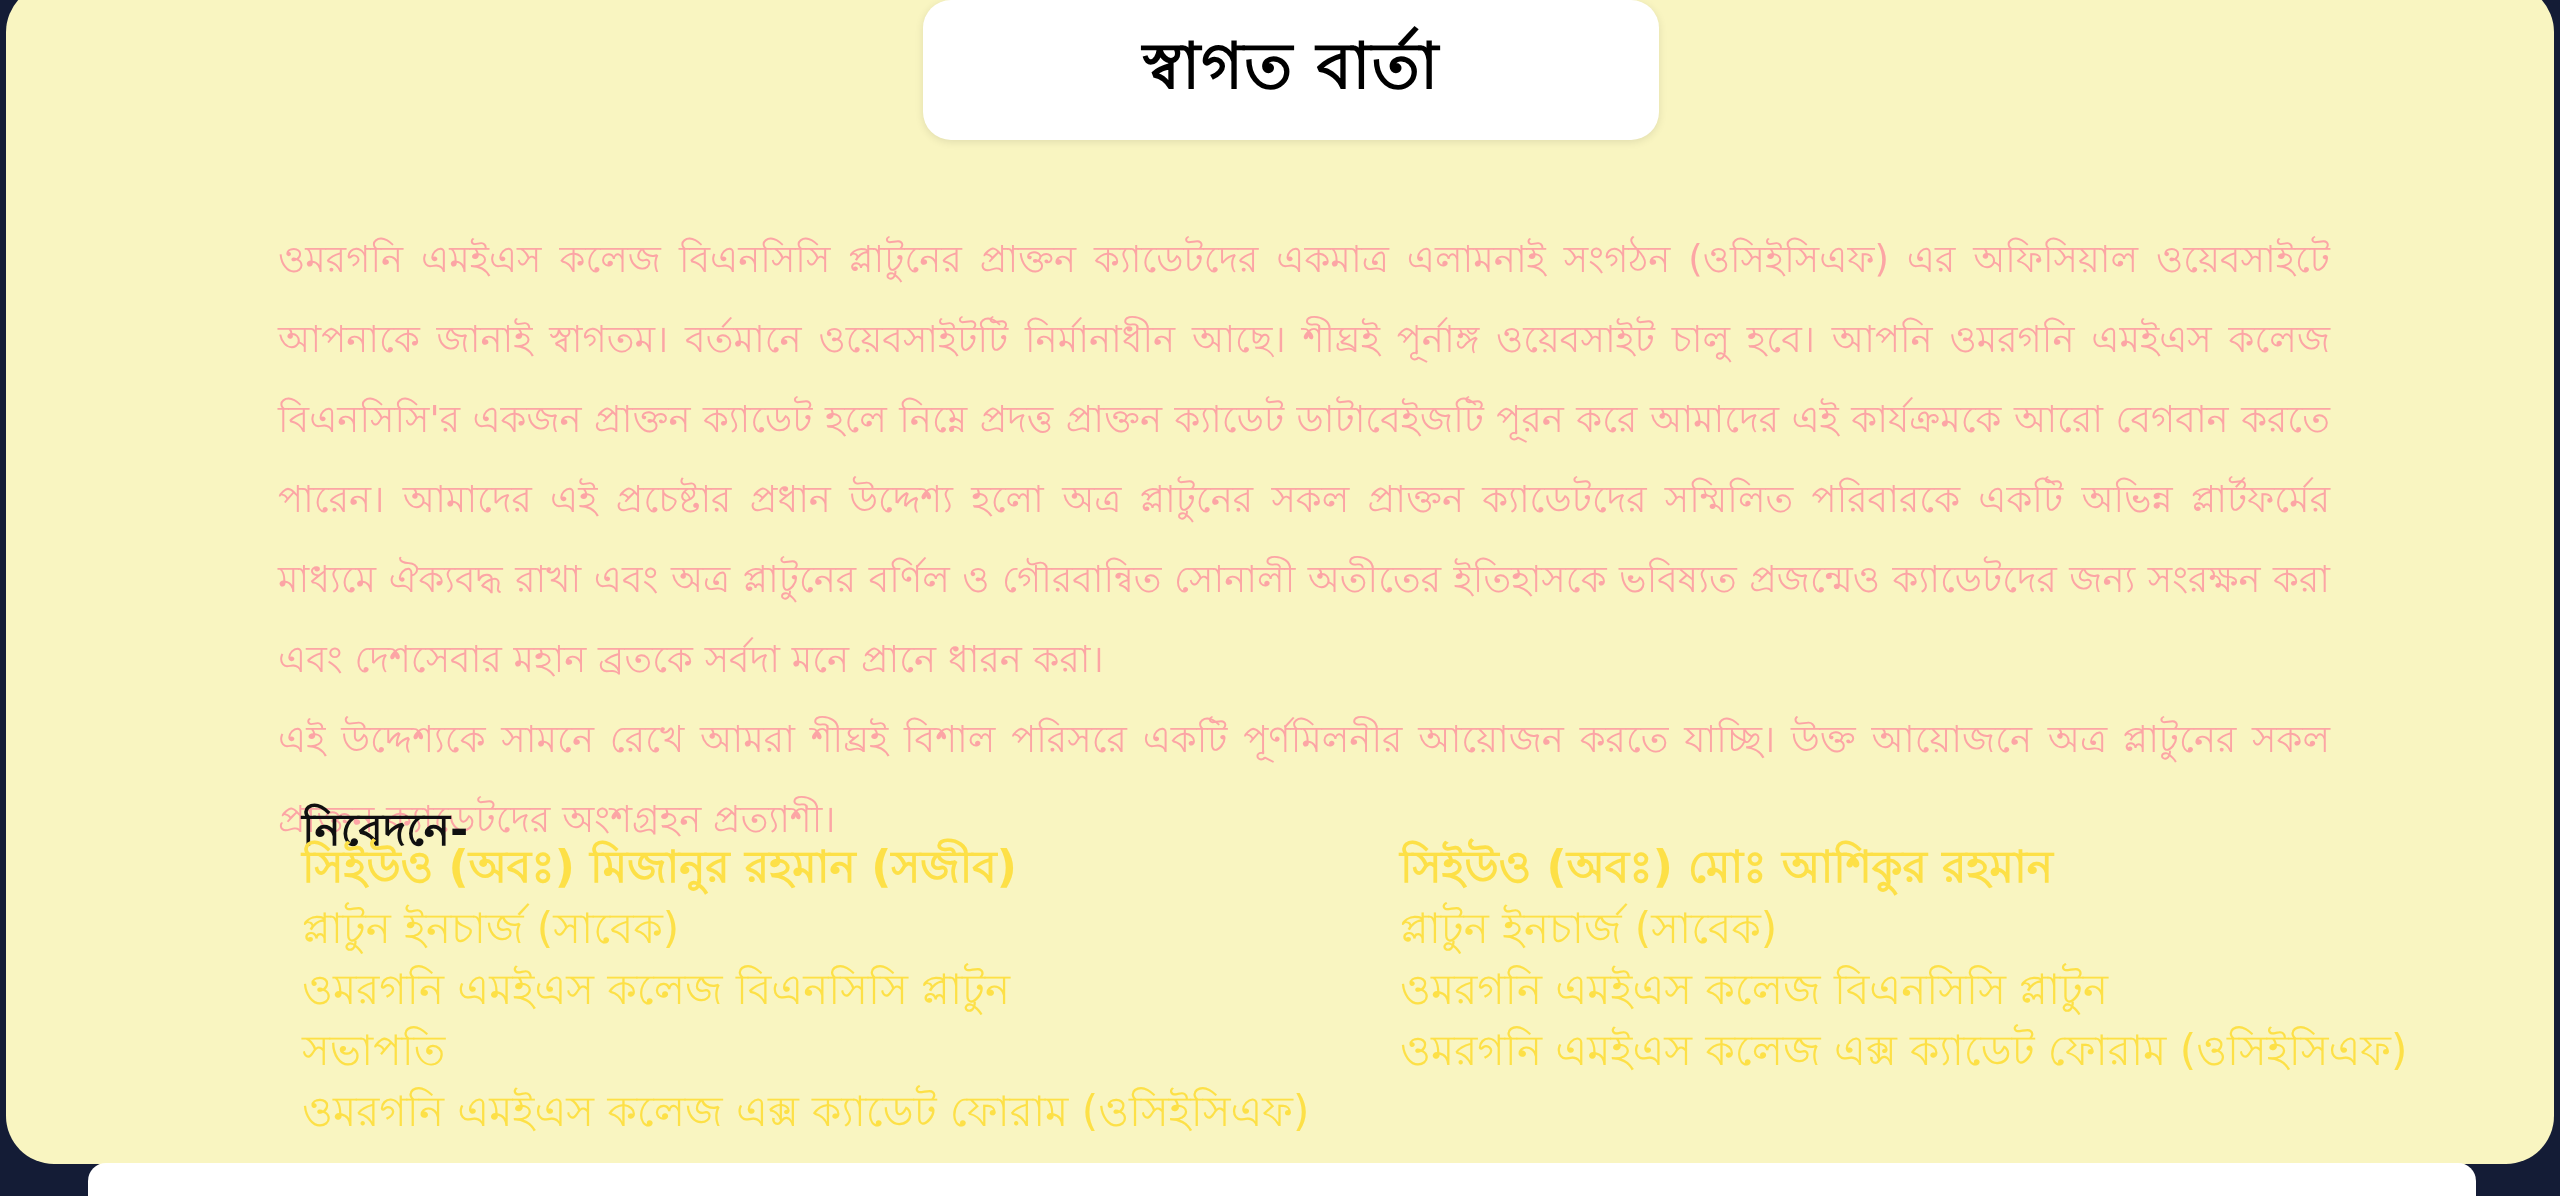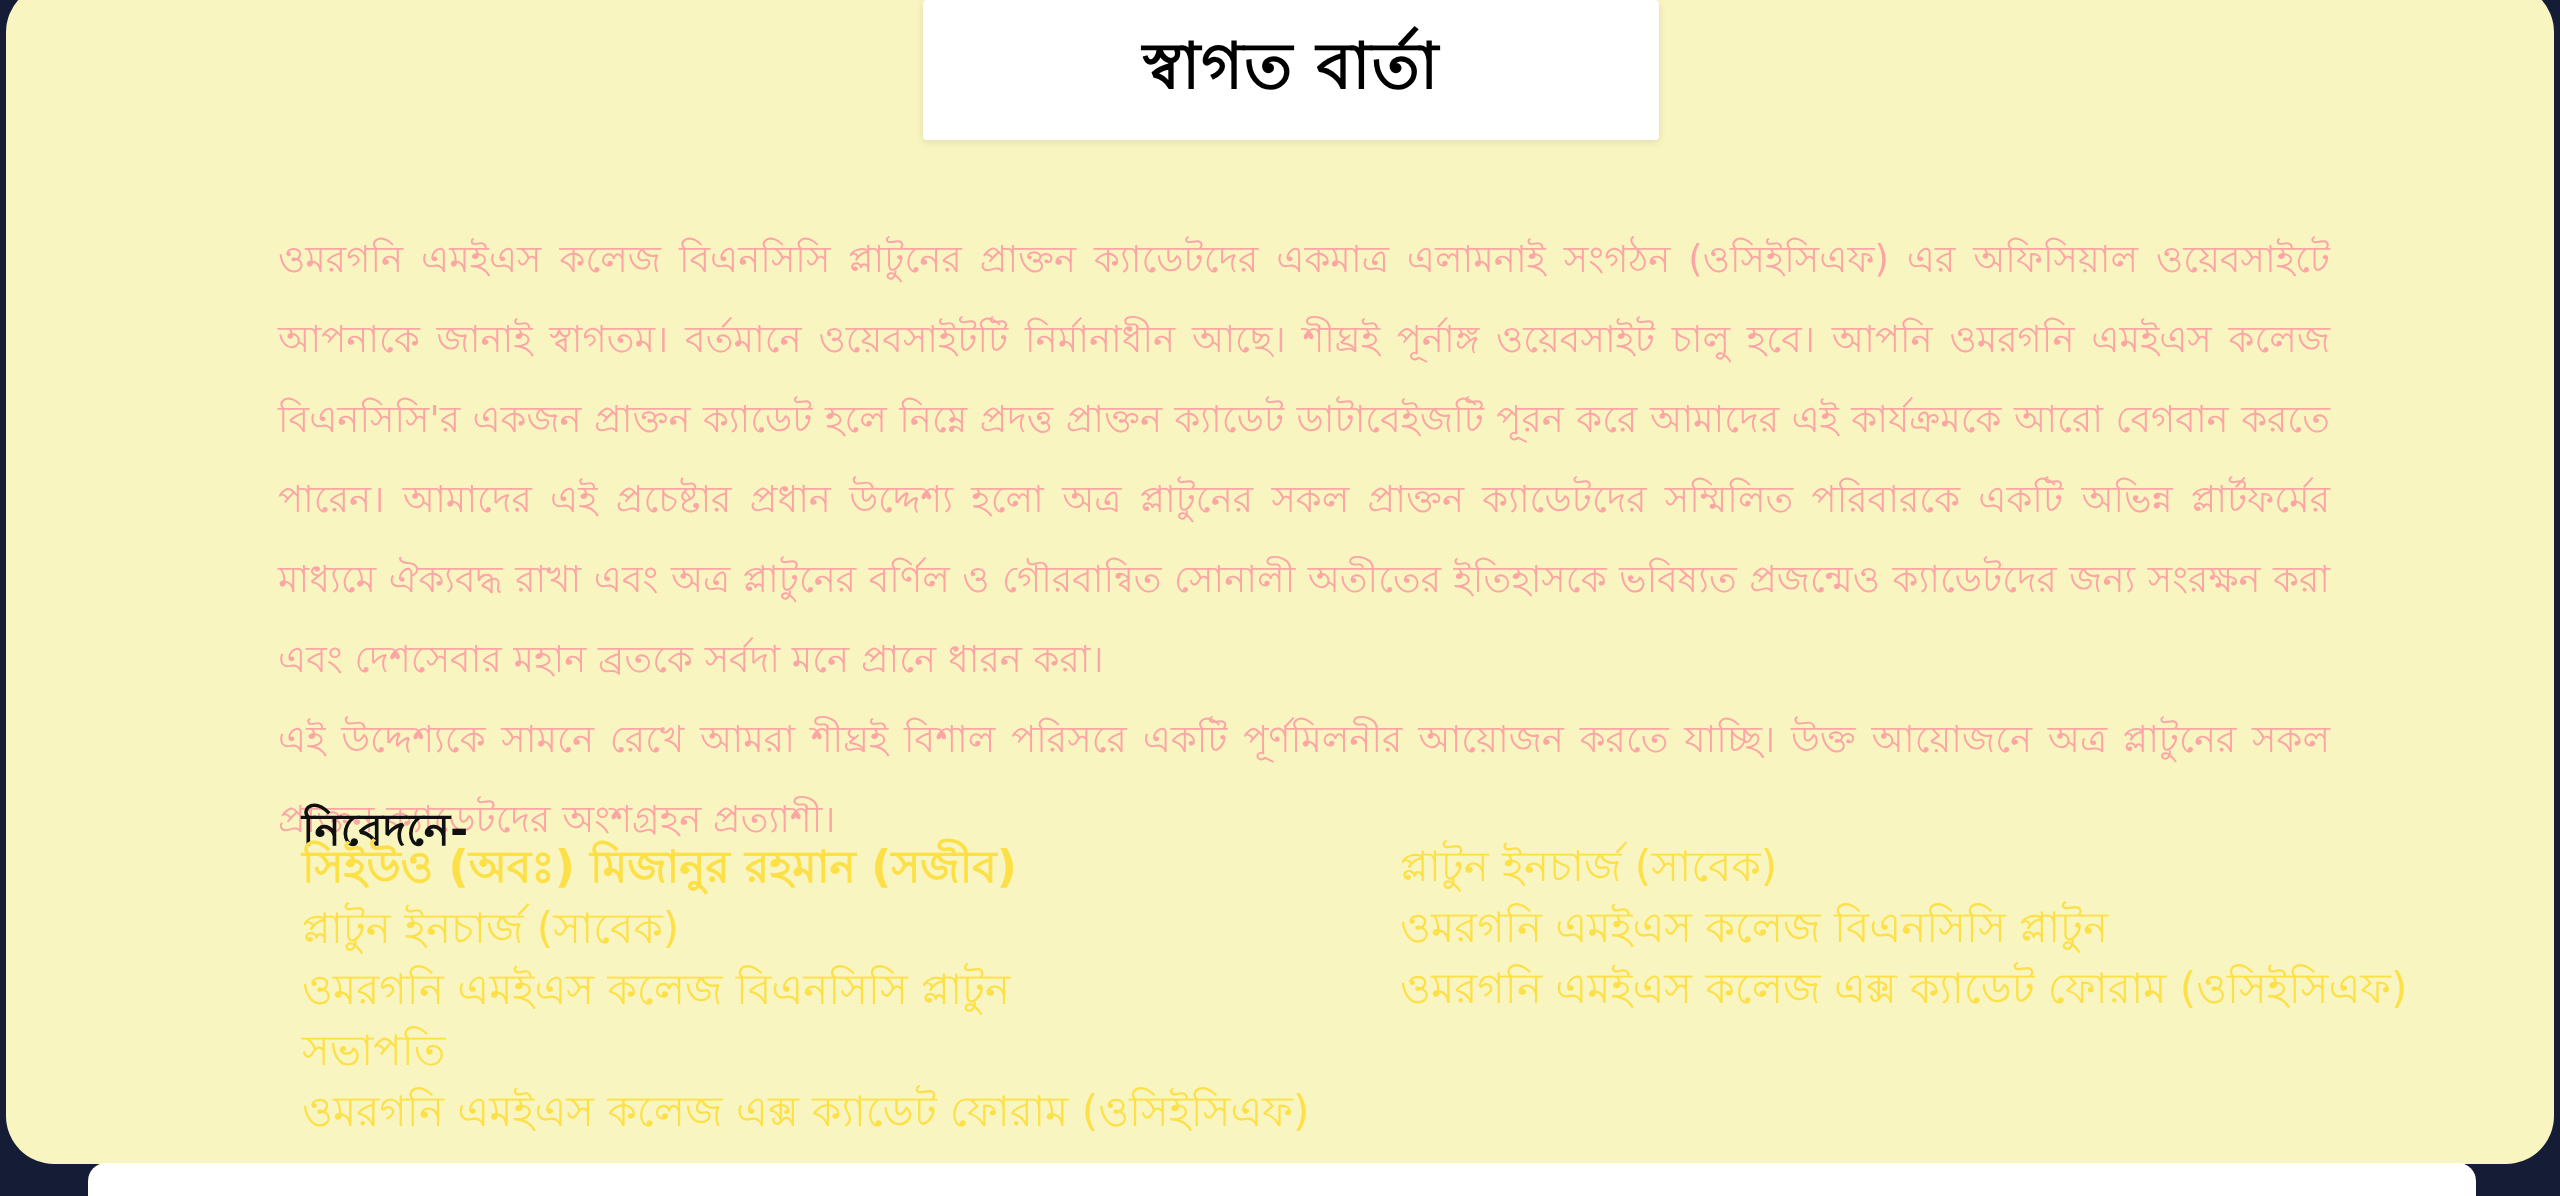--- a/index.html
+++ b/index.html
@@ -32,21 +32,21 @@
     background: #ffffff;
     border-radius: 18px 18px 0 0;
   }
   .title-box {
     position: absolute;
     left: 923px;
     top: 0px;
     width: 736px;
     height: 140px;
     background: #ffffff;
-    border-radius: 4px;
+    border-radius: 28px;
     display: flex;
     align-items: center;
     justify-content: center;
     box-shadow: 0 2px 8px rgba(0,0,0,0.10);
   }
   .title {
     font-size: 64px;
     font-weight: bold;
     color: #000000;
     letter-spacing: 1px;
@@ -110,16 +110,17 @@
 
 <div class="signature left">
   <div class="sig-name">সিইউও (অবঃ) মিজানুর রহমান (সজীব)</div>
   <div class="sig-line">প্লাটুন ইনচার্জ (সাবেক)</div>
   <div class="sig-line">ওমরগনি এমইএস কলেজ বিএনসিসি প্লাটুন</div>
   <div class="sig-line">সভাপতি</div>
   <div class="sig-line">ওমরগনি এমইএস কলেজ এক্স ক্যাডেট ফোরাম (ওসিইসিএফ)</div>
 </div>
 
 <div class="signature right">
+  <div class="sig-name">সিইউও (অবঃ) মোঃ আশিকুর রহমান</div>
   <div class="sig-line">প্লাটুন ইনচার্জ (সাবেক)</div>
   <div class="sig-line">ওমরগনি এমইএস কলেজ বিএনসিসি প্লাটুন</div>
   <div class="sig-line">ওমরগনি এমইএস কলেজ এক্স ক্যাডেট ফোরাম (ওসিইসিএফ)</div>
 </div>
 
 </body></html>

